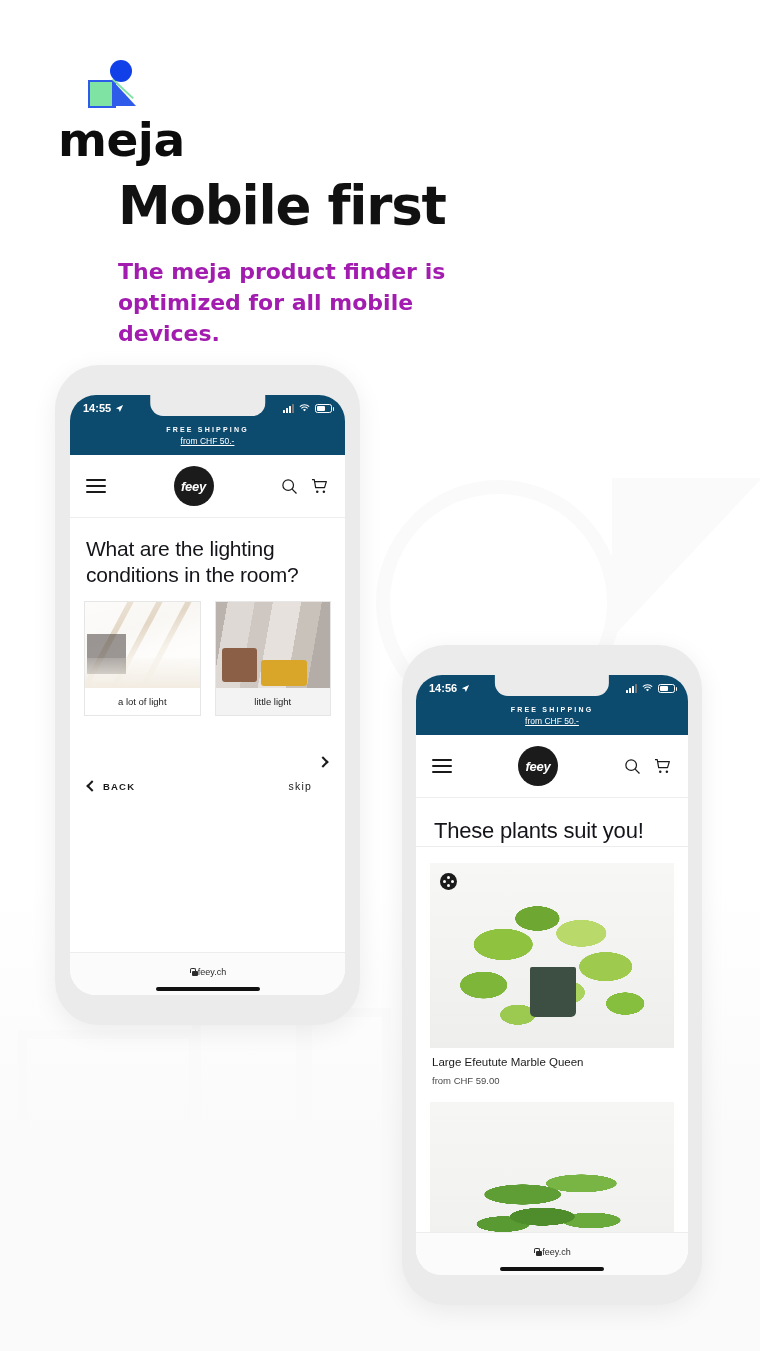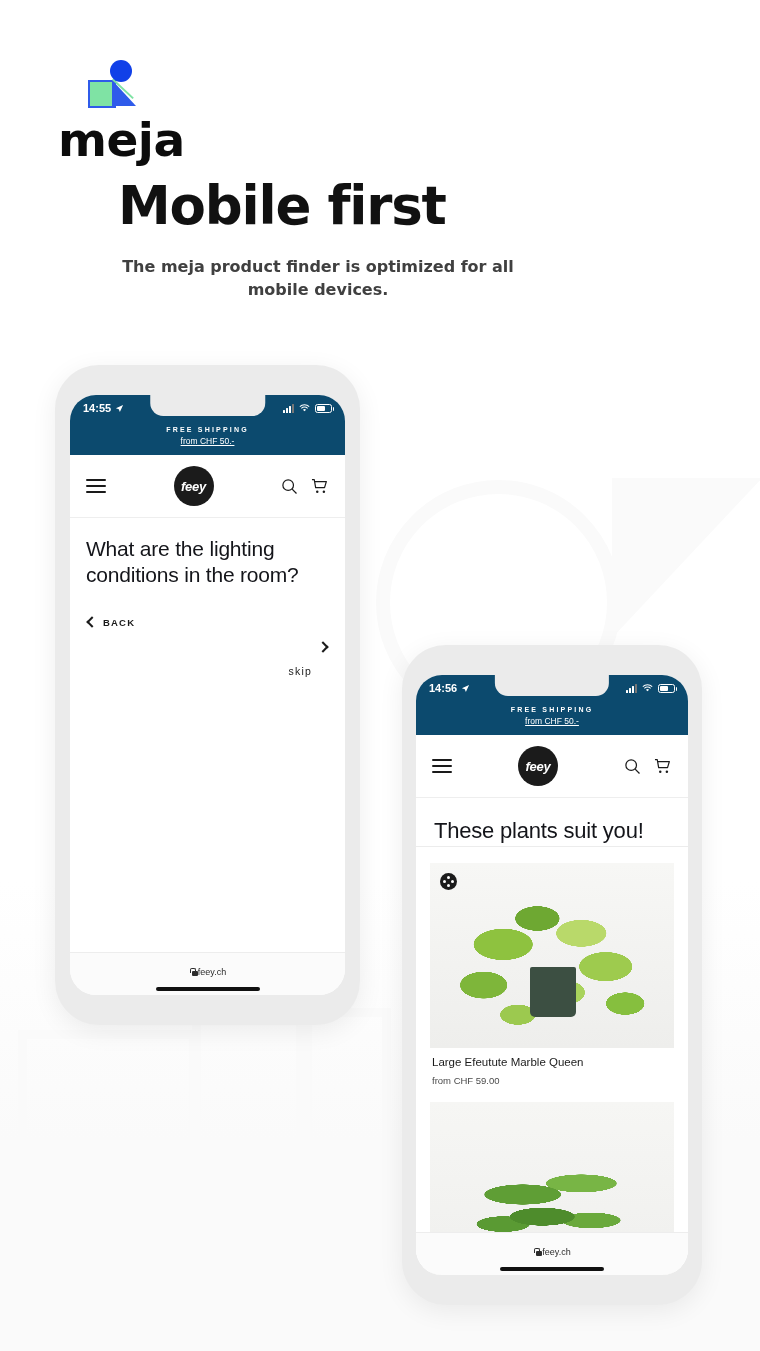--- a/index.html
+++ b/index.html
@@ -54,23 +54,22 @@
   }
 
   
   .headline {
     position: absolute; left: 118px; top: 175px; z-index: 5;
     font-size: 53px; font-weight: 700; color: #111; letter-spacing: -1.2px;
     font-family: "DejaVu Sans", sans-serif;
   }
   .subhead {
     position: absolute; left: 118px; top: 256px; z-index: 5;
-    width: 400px; font-size: 16px; font-weight: 700; line-height: 1.42; color: #404040;
+    width: 400px; font-size: 22px; font-weight: 700; line-height: 1.42; color: #a21caf;
     font-family: "DejaVu Sans", sans-serif;
-    text-align: center;
   }
 
   
   .phone { position: absolute; background: #ebebeb; border-radius: 44px; z-index: 3;
            box-shadow: 0 6px 26px rgba(0,0,0,0.07); }
   .phone-screen { position: absolute; overflow: hidden; background: #fff; }
 
   #phone1 { left: 55px; top: 365px; width: 305px; height: 660px; }
   #phone1 .phone-screen { left: 15px; top: 30px; width: 275px; height: 600px; border-radius: 26px; }
   #phone2 { left: 402px; top: 645px; width: 300px; height: 660px; }
@@ -130,21 +129,21 @@
   .room-bright::before{content:"";position:absolute;left:2%;top:38%;width:34%;height:46%;background:#4a4440;opacity:.55;}
   .room-bright::after{content:"";position:absolute;left:0;bottom:0;width:100%;height:34%;background:linear-gradient(180deg,rgba(246,241,233,.2),#f2ece2);}
   .room-dark {
     width:100%;height:100%;
     background:
       linear-gradient(100deg,#b9b2ad 0 9%,#ded9d4 9% 30%,#cfc8c2 30% 44%,#e6e1dc 44% 66%,#c9c2bb 66% 82%,#b4aca6 82% 100%);
   }
   .room-dark::before{content:"";position:absolute;left:6%;bottom:6%;width:30%;height:40%;background:#8a5f46;border-radius:3px;}
   .room-dark::after{content:"";position:absolute;left:40%;bottom:2%;width:40%;height:30%;background:#d9a62a;border-radius:3px;}
 
-  .navrow { display: flex; align-items: flex-start; justify-content: space-between;
+  .navrow { display: flex; align-items: flex-end; justify-content: space-between;
             padding: 16px 4px 0; }
   .nav-back, .nav-skip { display: flex; align-items: center; gap: 7px; color: #1a1a1a; }
   .nav-back .lbl { font-size: 9.5px; letter-spacing: 1.2px; font-weight: 600; }
   .nav-skip .lbl { font-size: 10.5px; letter-spacing: 1.2px; margin-top: 48px; }
   .chev { width: 8px; height: 8px; border-right: 2px solid #1a1a1a; border-top: 2px solid #1a1a1a; }
   .chev.left { transform: rotate(-135deg); }
   .chev.right { transform: rotate(45deg); }
 
   
   .res-title { font-size: 22px; color: #14151a; padding: 20px 4px 2px; letter-spacing: -0.2px;
@@ -267,20 +266,34 @@
             <path d="M1 1.6h2.4l1.5 8.6h9.4l1.9-6.3H4.3" stroke="#1a1a1a" stroke-width="1.3" fill="none" stroke-linejoin="round"></path>
             <circle cx="6.6" cy="14.6" r="1.3" fill="#1a1a1a"></circle>
             <circle cx="13.6" cy="14.6" r="1.3" fill="#1a1a1a"></circle>
           </svg>
         </div>
       </div>
 
       <div class="screen-body">
         <div class="q-title">What are the lighting conditions in the room?</div>
 
+        <div class="opts">
+          <div class="opt">
+            <div class="opt-img">
+                <div class="room-bright"></div>
+              </div>
+            <div class="opt-lbl">a lot of light</div>
+          </div>
+          <div class="opt dim">
+            <div class="opt-img">
+                <div class="room-dark"></div>
+              </div>
+            <div class="opt-lbl">little light</div>
+          </div>
+        </div>
 
         <div class="navrow">
           <div class="nav-back">
             <span class="chev left"></span>
             <span class="lbl">BACK</span>
           </div>
           <div class="nav-skip">
             <span class="lbl">skip</span>
             <span class="chev right"></span>
           </div>

